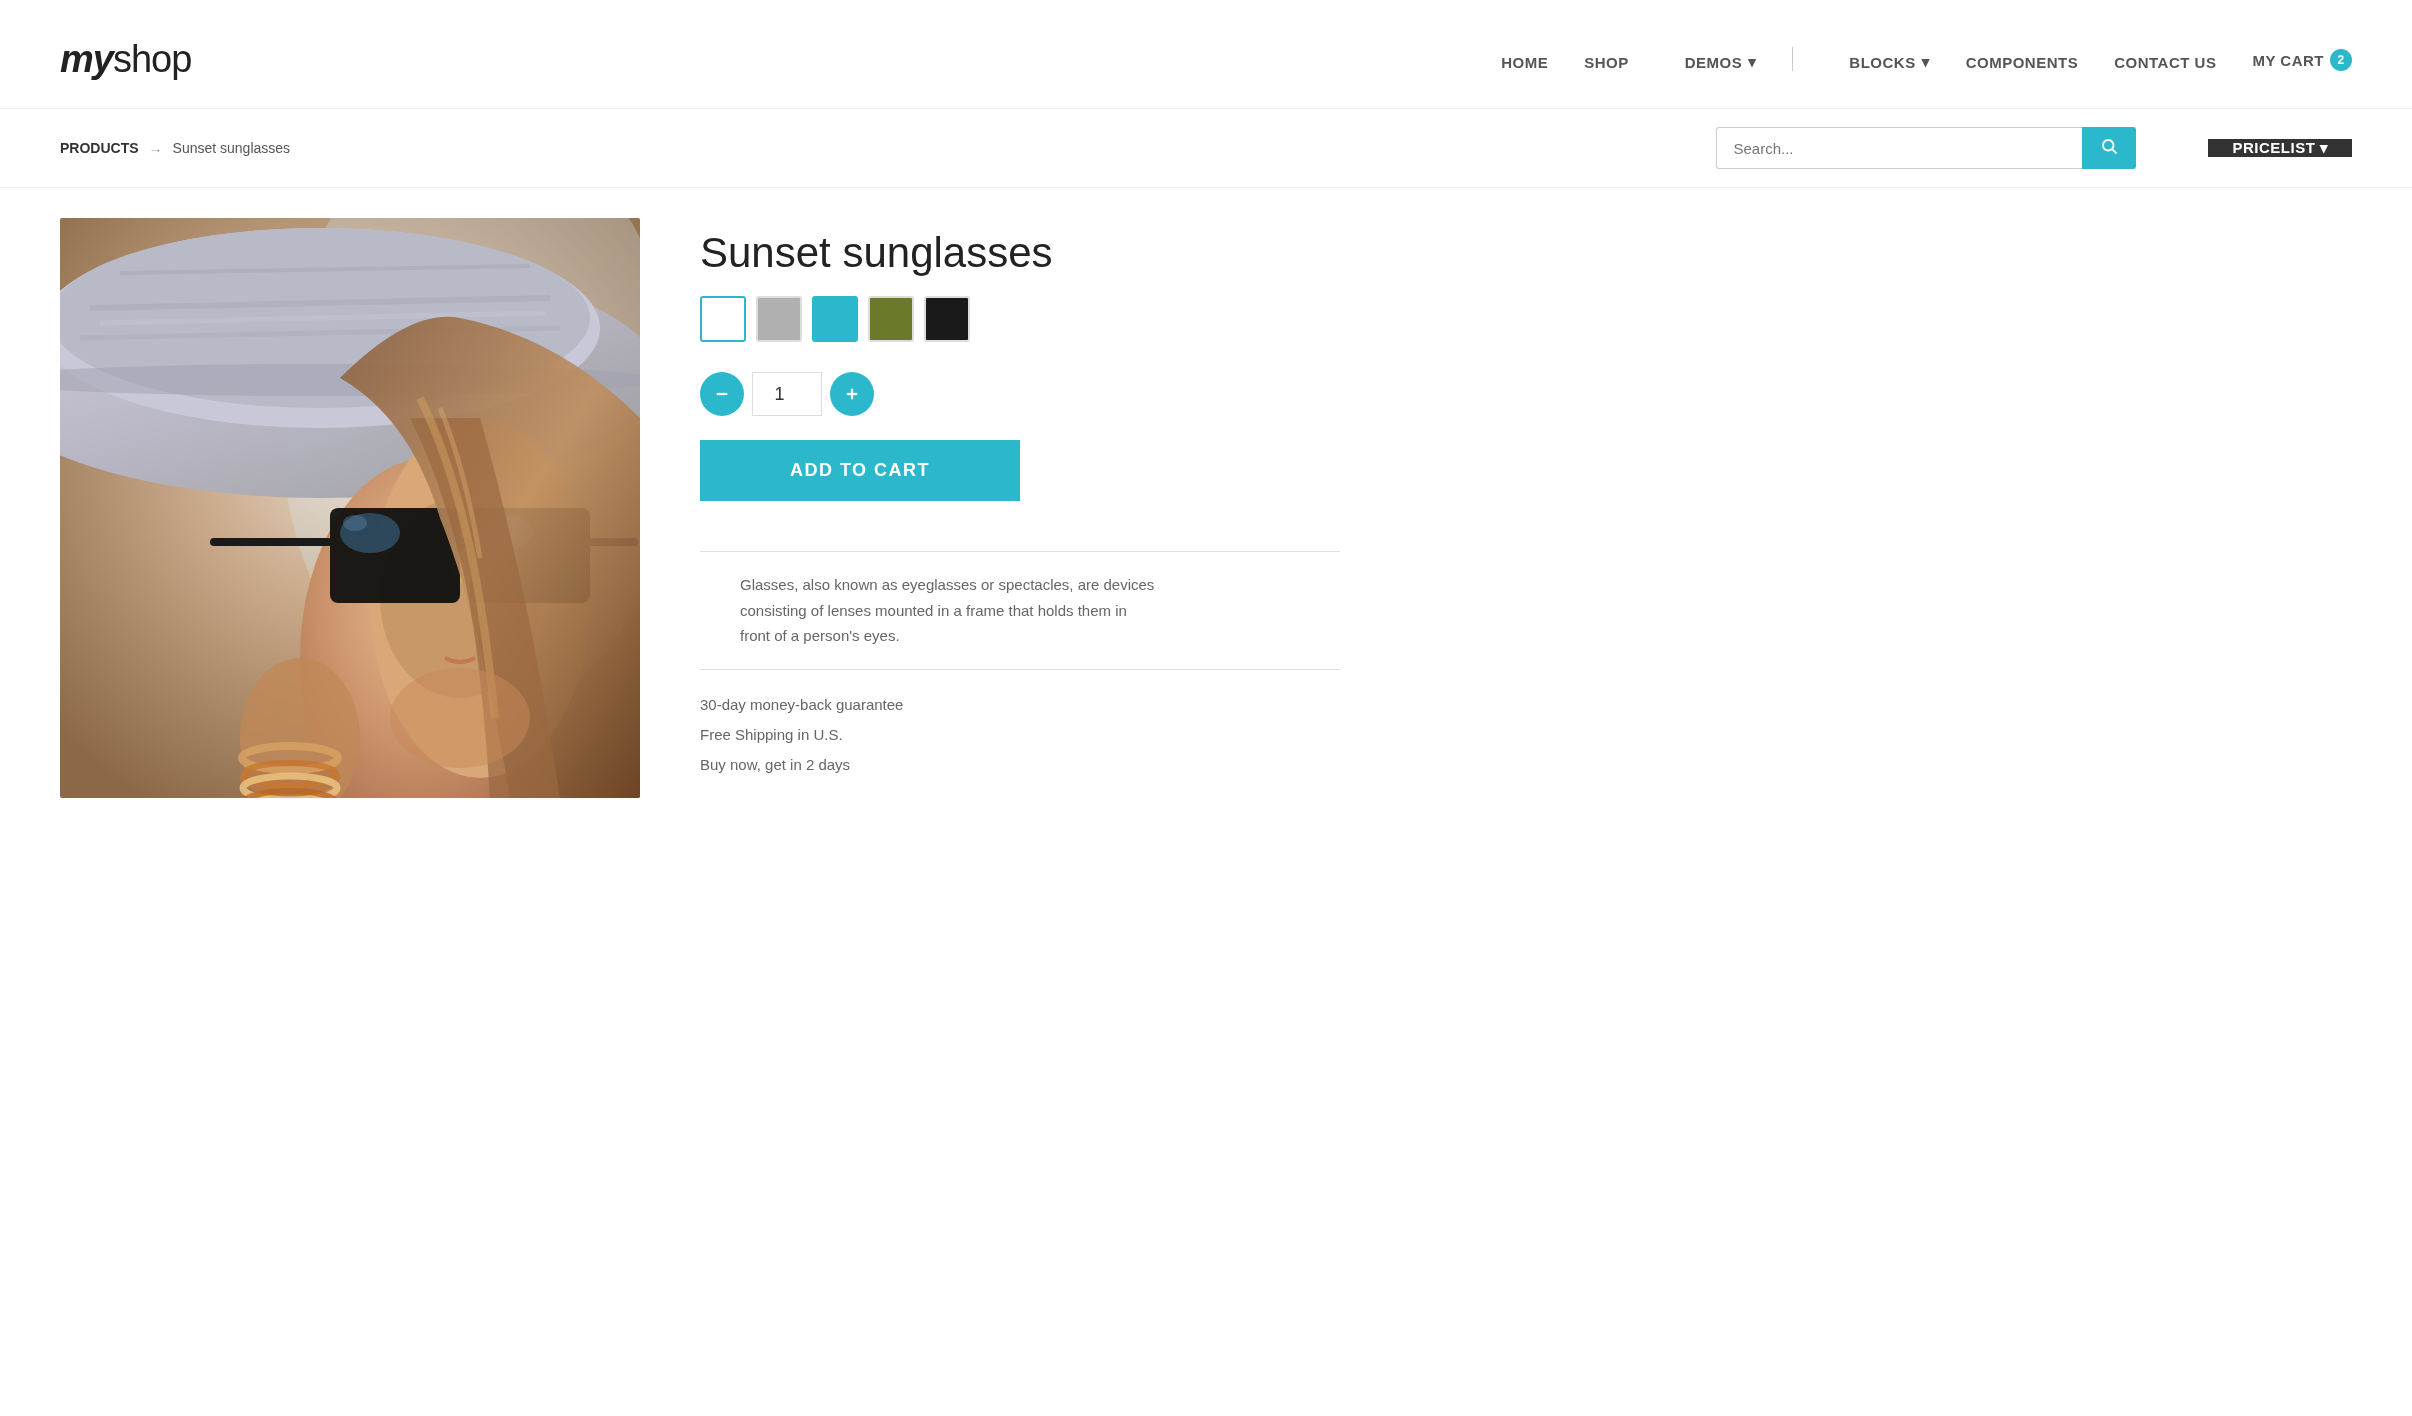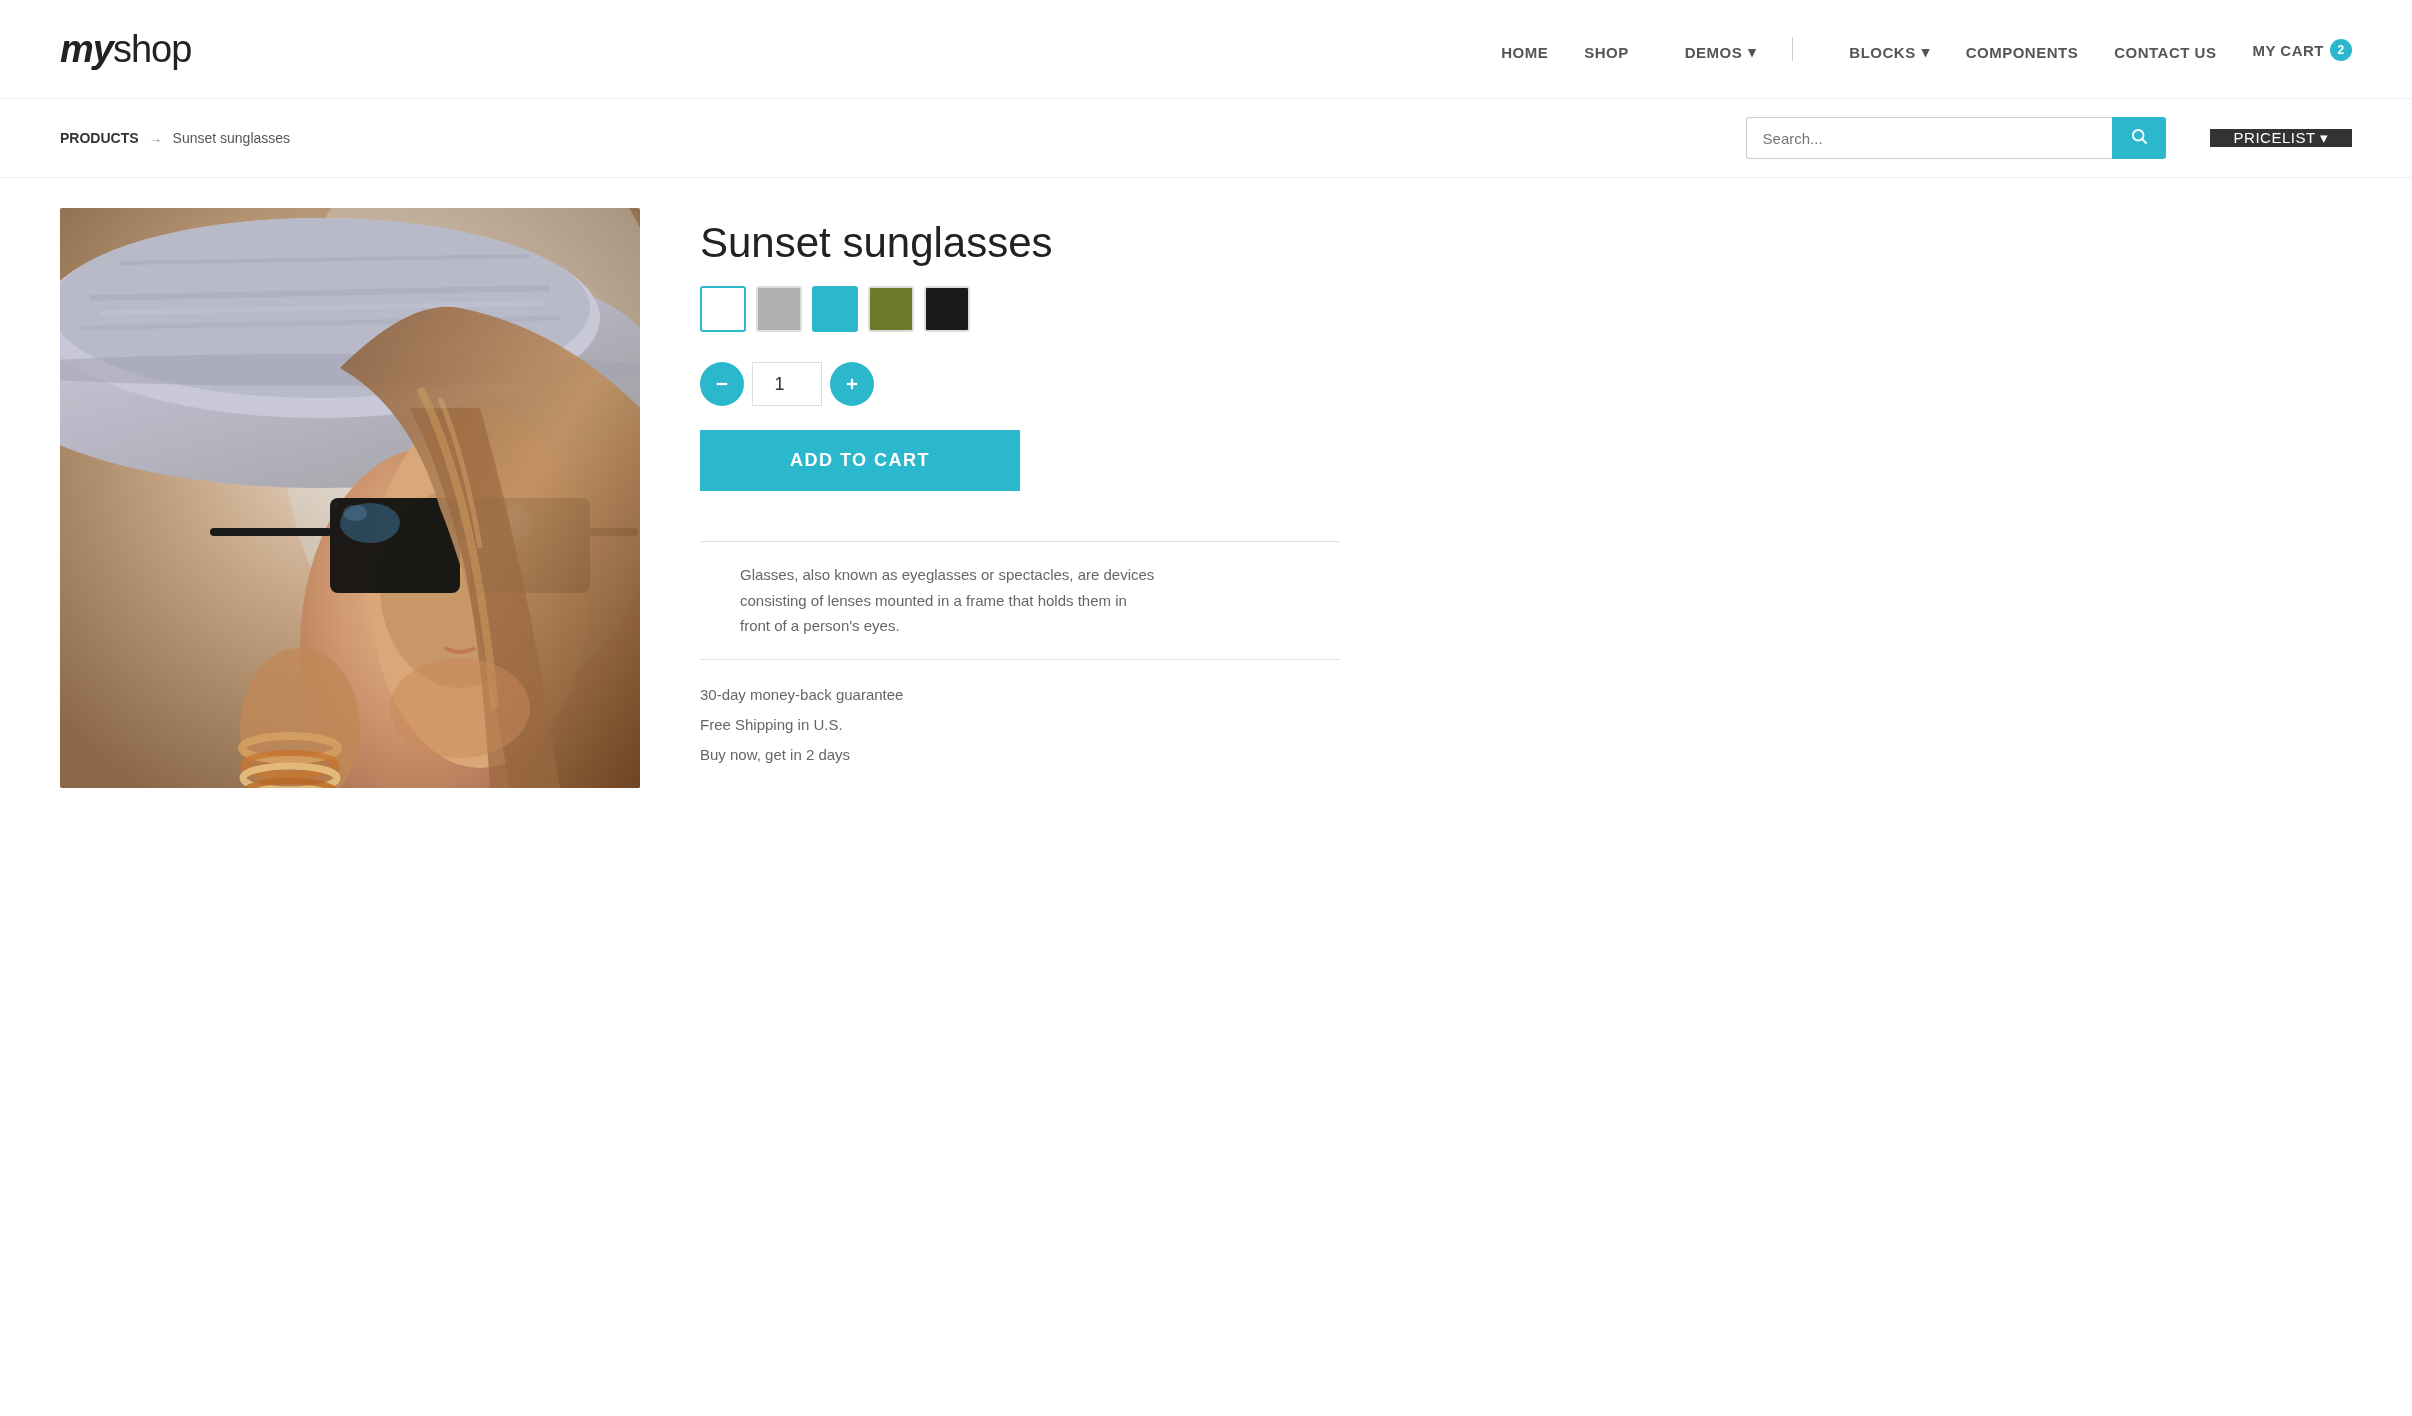--- a/index.html
+++ b/index.html
@@ -5,20 +5,21 @@
     * { box-sizing: border-box; margin: 0; padding: 0; }
     body { font-family: 'Helvetica Neue', Arial, sans-serif; background: #fff; color: #333; }
 
     
     .header {
       display: flex;
       align-items: center;
       padding: 0 60px;
       height: 99px;
       border-bottom: 1px solid #eee;
+      margin-top: 10px;
     }
     .logo {
       font-size: 38px;
       font-weight: 400;
       color: #222;
       letter-spacing: -1px;
       flex-shrink: 0;
     }
     .logo span {
       font-weight: 900;
@@ -118,27 +119,27 @@
     .search-button {
       background: #2bb8cc;
       border: none;
       color: #fff;
       padding: 10px 18px;
       cursor: pointer;
       border-radius: 0 3px 3px 0;
       font-size: 16px;
     }
     .pricelist-btn {
-      margin-left: 24px;
+      margin-left: 52px;
       background: #333;
       color: #fff;
       border: none;
       padding: 0 24px;
       font-size: 15px;
-      font-weight: 400;
+      font-weight: 700;
       cursor: pointer;
       display: flex;
       align-items: center;
       gap: 8px;
       text-transform: uppercase;
       letter-spacing: 0.5px;
       white-space: nowrap;
     }
 
     

